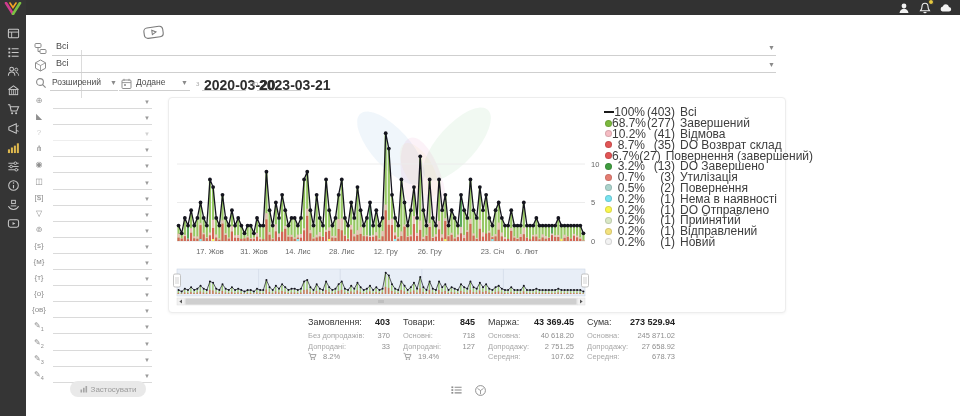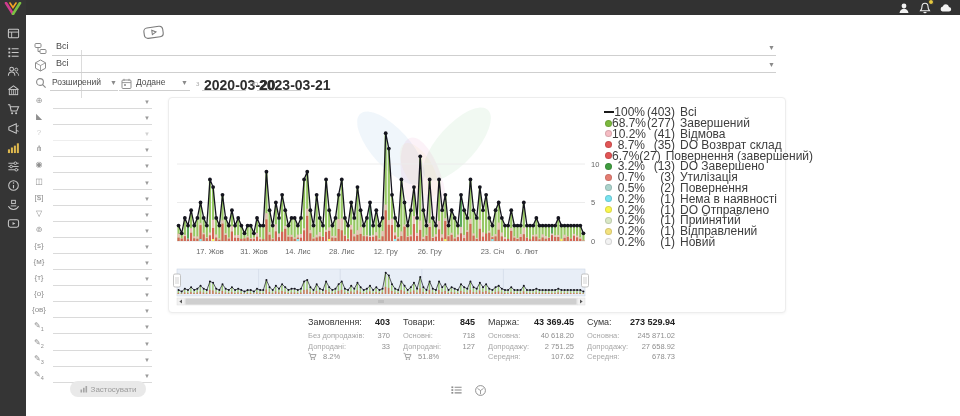--- a/index.html
+++ b/index.html
@@ -1429,21 +1429,21 @@
           <div class="st-row">
             <span>Допродані:</span>
             <span class="v">127</span>
           </div>
           <div class="st-row st-icrow">
             <span><svg width="9" height="9" viewBox="0 0 14 14">
                 <path d="M1 2 H3 L4.5 8.5 H10.5 L12.5 4 H4" fill="none" stroke="#9a9a9a" stroke-width="1.4"></path>
                 <circle cx="5.5" cy="11" r="1.3" fill="#9a9a9a"></circle>
                 <circle cx="9.8" cy="11" r="1.3" fill="#9a9a9a"></circle>
               </svg></span>
-            <span class="v">51.8%</span>
+            <span class="v">19.4%</span>
           </div>
         </div>
         <div class="st-block" style="width: 86px;">
           <div class="st-head">
             <span>Маржа:</span>
             <b>43 369.45</b>
           </div>
           <div class="st-row">
             <span>Основна:</span>
             <span class="v">40 618.20</span>

